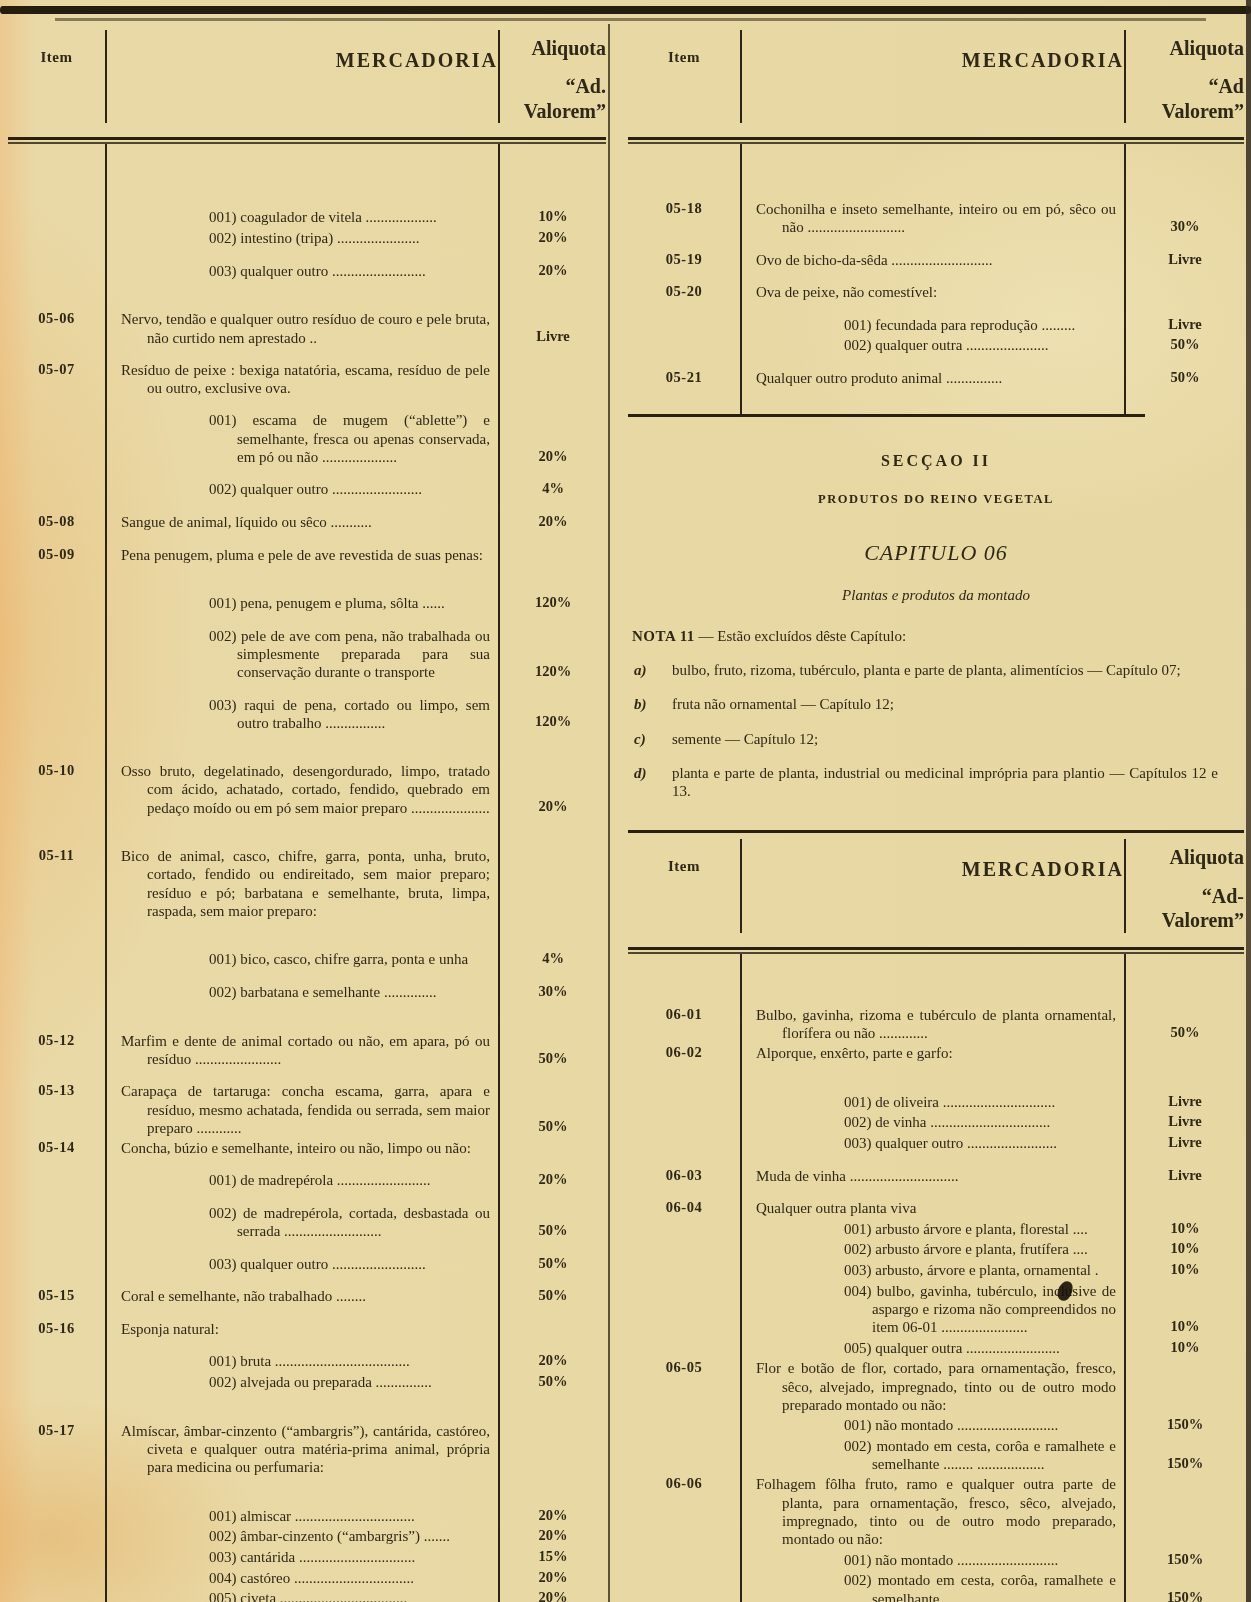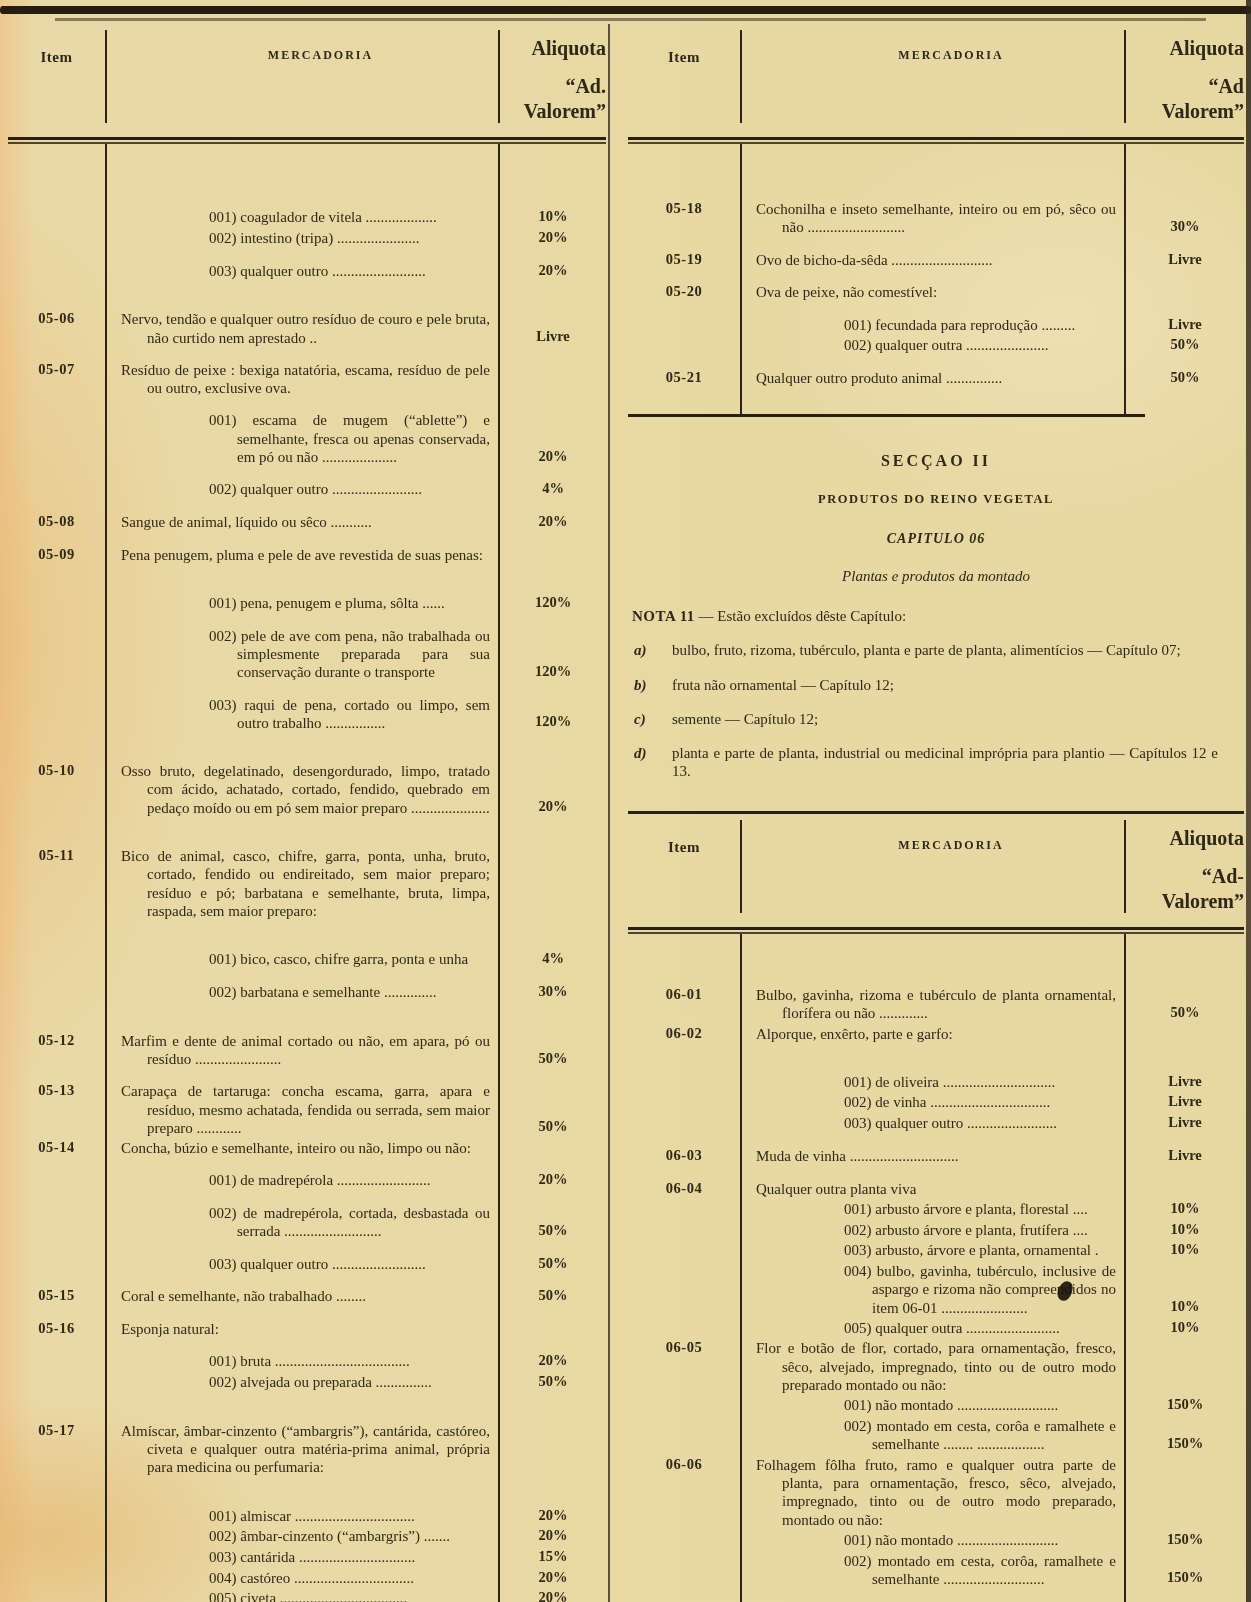--- a/index.html
+++ b/index.html
@@ -26,21 +26,21 @@
 
   .columns{position:absolute;top:24px;left:8px;width:1236px;display:flex;}
   .col-left{width:598px;flex:none;}
   .col-right{width:616px;flex:none;margin-left:22px;}
 
   
   .thead{display:grid;padding:6px 0 14px 0;}
   .col-left .thead{grid-template-columns:97px 1fr 106px;}
   .col-right .thead{grid-template-columns:112px 1fr 118px;}
   .h-item{text-align:center;font-weight:bold;padding-top:18px;letter-spacing:.5px;}
-  .h-merc{text-align:center;font-weight:bold;letter-spacing:2px;padding-top:18px;font-size:12px;
+  .h-merc{text-align:right;font-weight:bold;letter-spacing:2px;padding-top:18px;font-size:20px;
           border-left:2px solid #2c2415;border-right:2px solid #2c2415;padding-left:36px;}
   .h-rate{text-align:right;font-weight:bold;font-size:20px;padding-top:6px;}
   .h-rate .l2{font-weight:bold;margin-top:14px;}
   .rule-double{height:2px;border-top:3px solid #272013;border-bottom:2px solid rgba(39,32,19,.8);}
   .rule-heavy{height:3px;background:#272013;}
 
   
   .tbody{position:relative;}
   .tbody .vline-l,.tbody .vline-r{position:absolute;top:0;bottom:0;width:2px;background:#2c2415;}
   .col-left .vline-l{left:97px;} .col-left .vline-r{right:106px;}
@@ -57,21 +57,21 @@
   .c-desc.main{padding-left:16px;text-indent:-0px;}
   .c-desc.main .txt{display:block;padding-left:26px;text-indent:-26px;}
   .c-desc.sub .txt{display:block;padding-left:118px;text-indent:-50px;}
   .c-desc .lbl{font-weight:normal;margin-left:22px;}
   .c-rate{text-align:center;align-self:end;font-weight:bold;font-size:14.5px;padding-bottom:1px;}
 
   
   .section{text-align:center;}
   .sec-title{font-weight:bold;letter-spacing:3px;font-size:16px;margin-top:34px;}
   .sec-sub{font-weight:bold;font-size:12.5px;letter-spacing:1.5px;margin-top:22px;}
-  .sec-cap{font-weight:bold;font-style:italic;font-size:14px;letter-spacing:1px;margin-top:22px;}
+  .sec-cap{font-weight:normal;font-style:italic;font-size:22px;letter-spacing:1px;margin-top:32px;}
   .sec-desc{font-style:italic;margin-top:20px;}
   .nota{text-align:left;margin-top:22px;padding-left:4px;}
   .nota b{letter-spacing:.5px;}
   .note-list{text-align:left;margin-top:4px;}
   .note-item{display:flex;margin-top:16px;}
   .note-item .n-lbl{width:38px;flex:none;font-style:italic;font-weight:bold;padding-left:6px;}
   .note-item .n-txt{flex:1;text-align:justify;padding-right:26px;}
 
   .spacer-rule{margin-top:26px;}
   .t2-top{margin-top:30px;}

